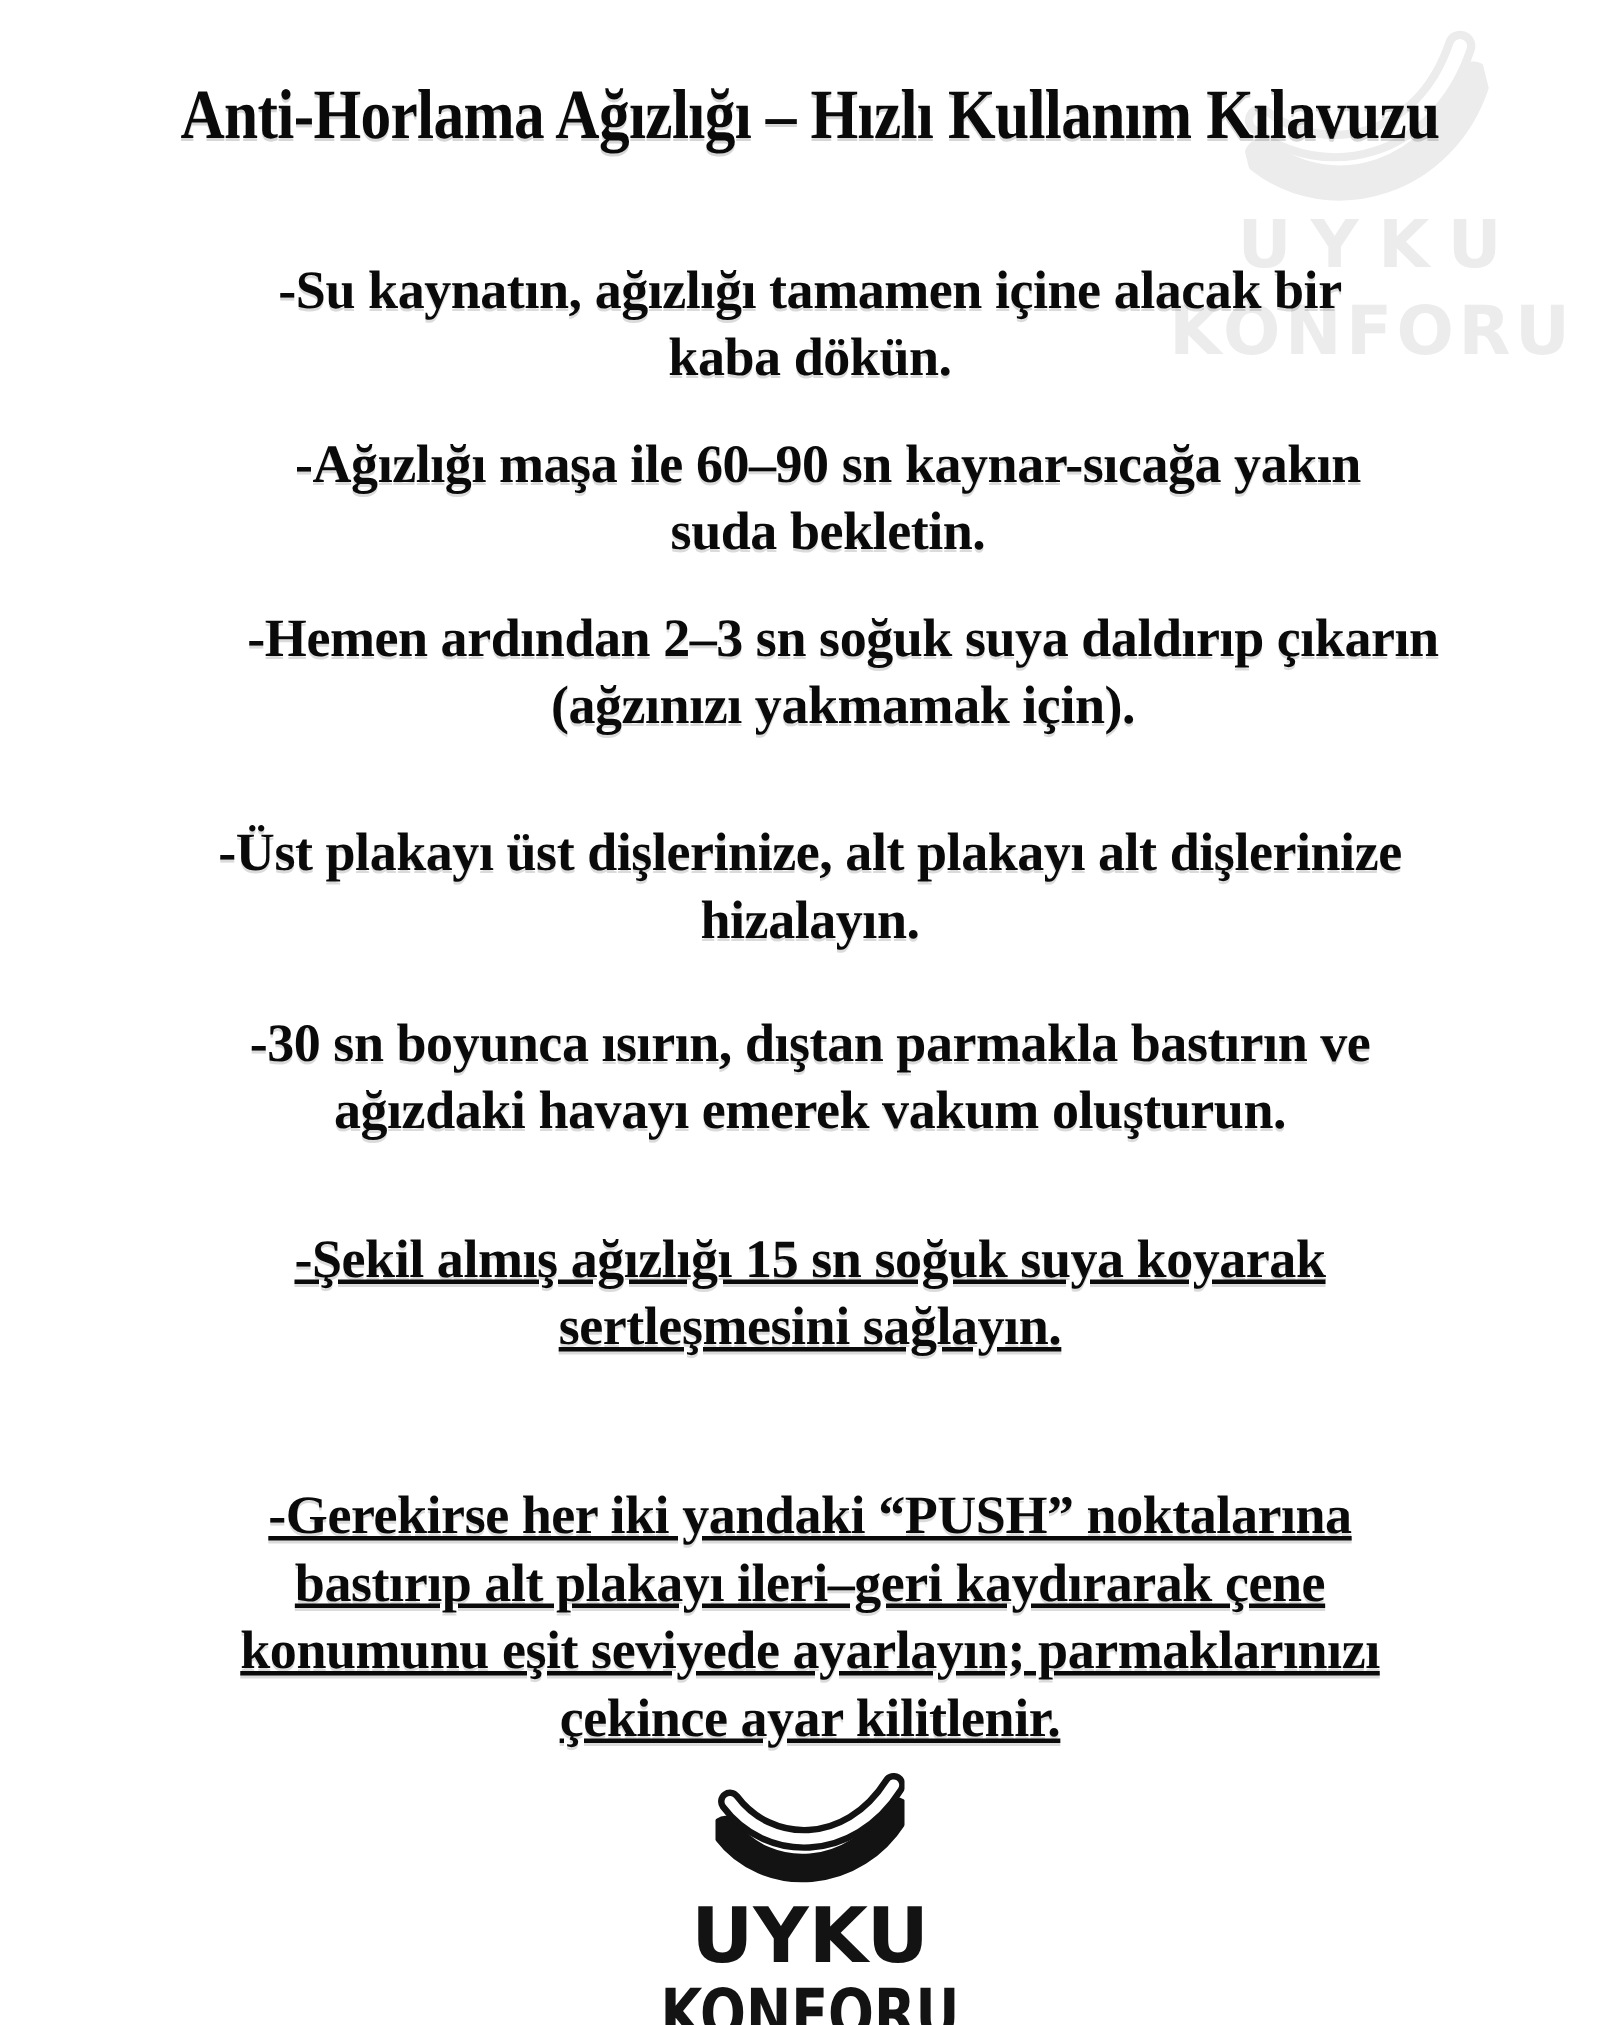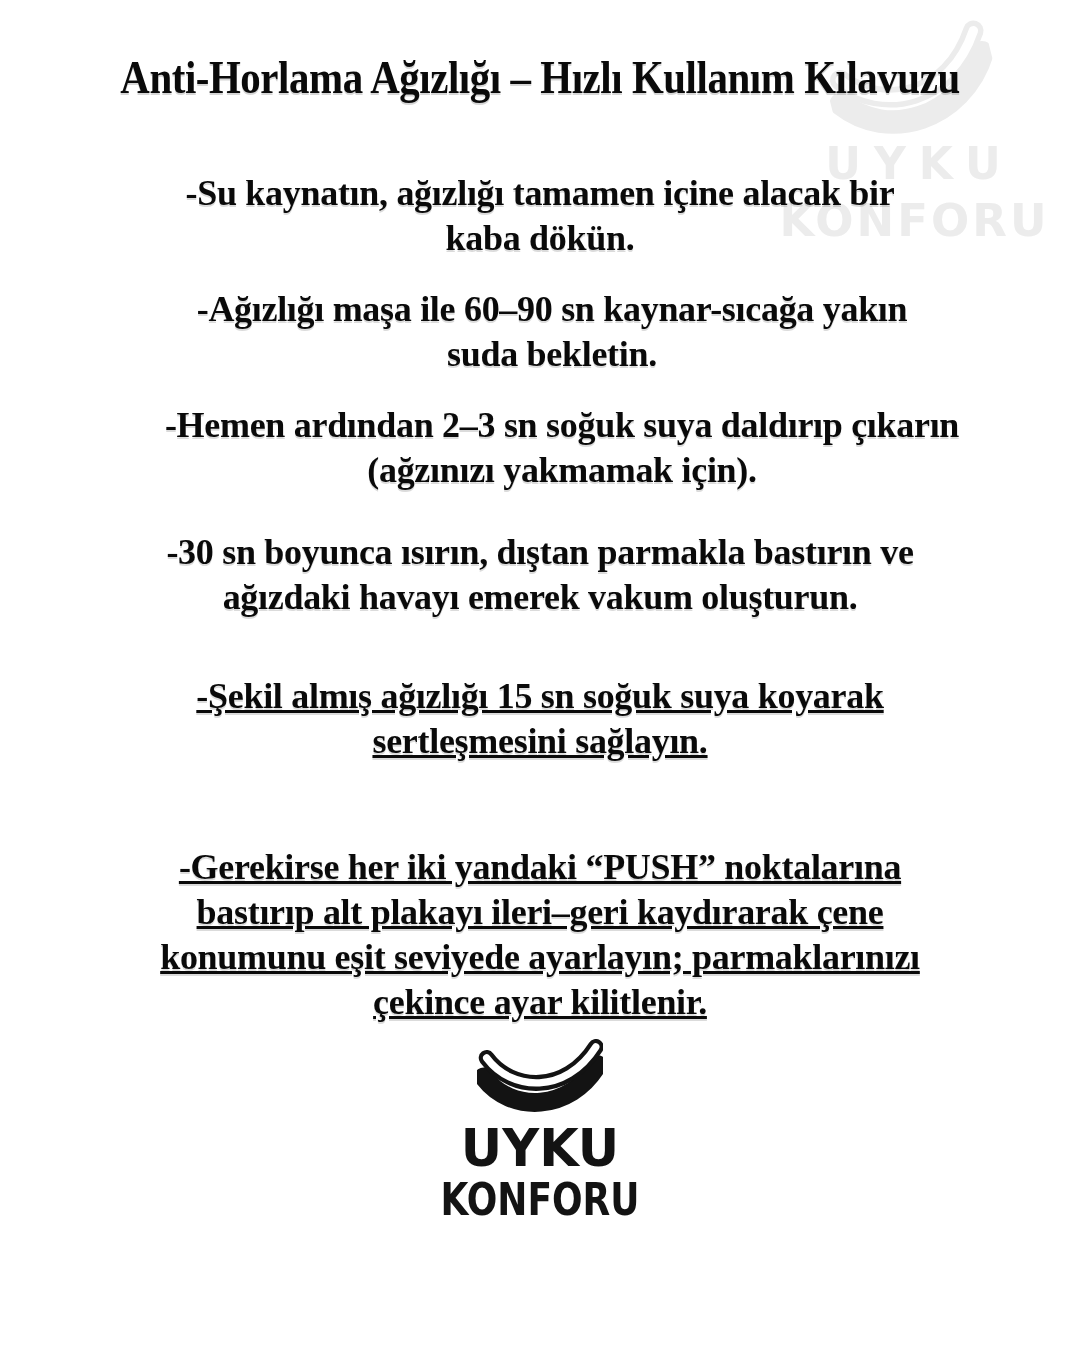--- a/index.html
+++ b/index.html
@@ -86,20 +86,22 @@
   <div class="content">
     <h1 class="doc-title">Anti-Horlama Ağızlığı – Hızlı Kullanım Kılavuzu</h1>
 
     <div>
       <p class="para p1">-Su kaynatın, ağızlığı tamamen içine alacak bir
 kaba dökün.</p>
       <p class="para p2">-Ağızlığı maşa ile 60–90 sn kaynar-sıcağa yakın
 suda bekletin.</p>
       <p class="para p3">-Hemen ardından 2–3 sn soğuk suya daldırıp çıkarın
 (ağzınızı yakmamak için).</p>
+      <p class="para p4">-Üst plakayı üst dişlerinize, alt plakayı alt dişlerinize
+hizalayın.</p>
       <p class="para p5">-30 sn boyunca ısırın, dıştan parmakla bastırın ve
 ağızdaki havayı emerek vakum oluşturun.</p>
       <p class="para p6">-Şekil almış ağızlığı 15 sn soğuk suya koyarak
 sertleşmesini sağlayın.</p>
       <p class="para p7">-Gerekirse her iki yandaki “PUSH” noktalarına
 bastırıp alt plakayı ileri–geri kaydırarak çene
 konumunu eşit seviyede ayarlayın; parmaklarınızı
 çekince ayar kilitlenir.</p>
     </div>
 

